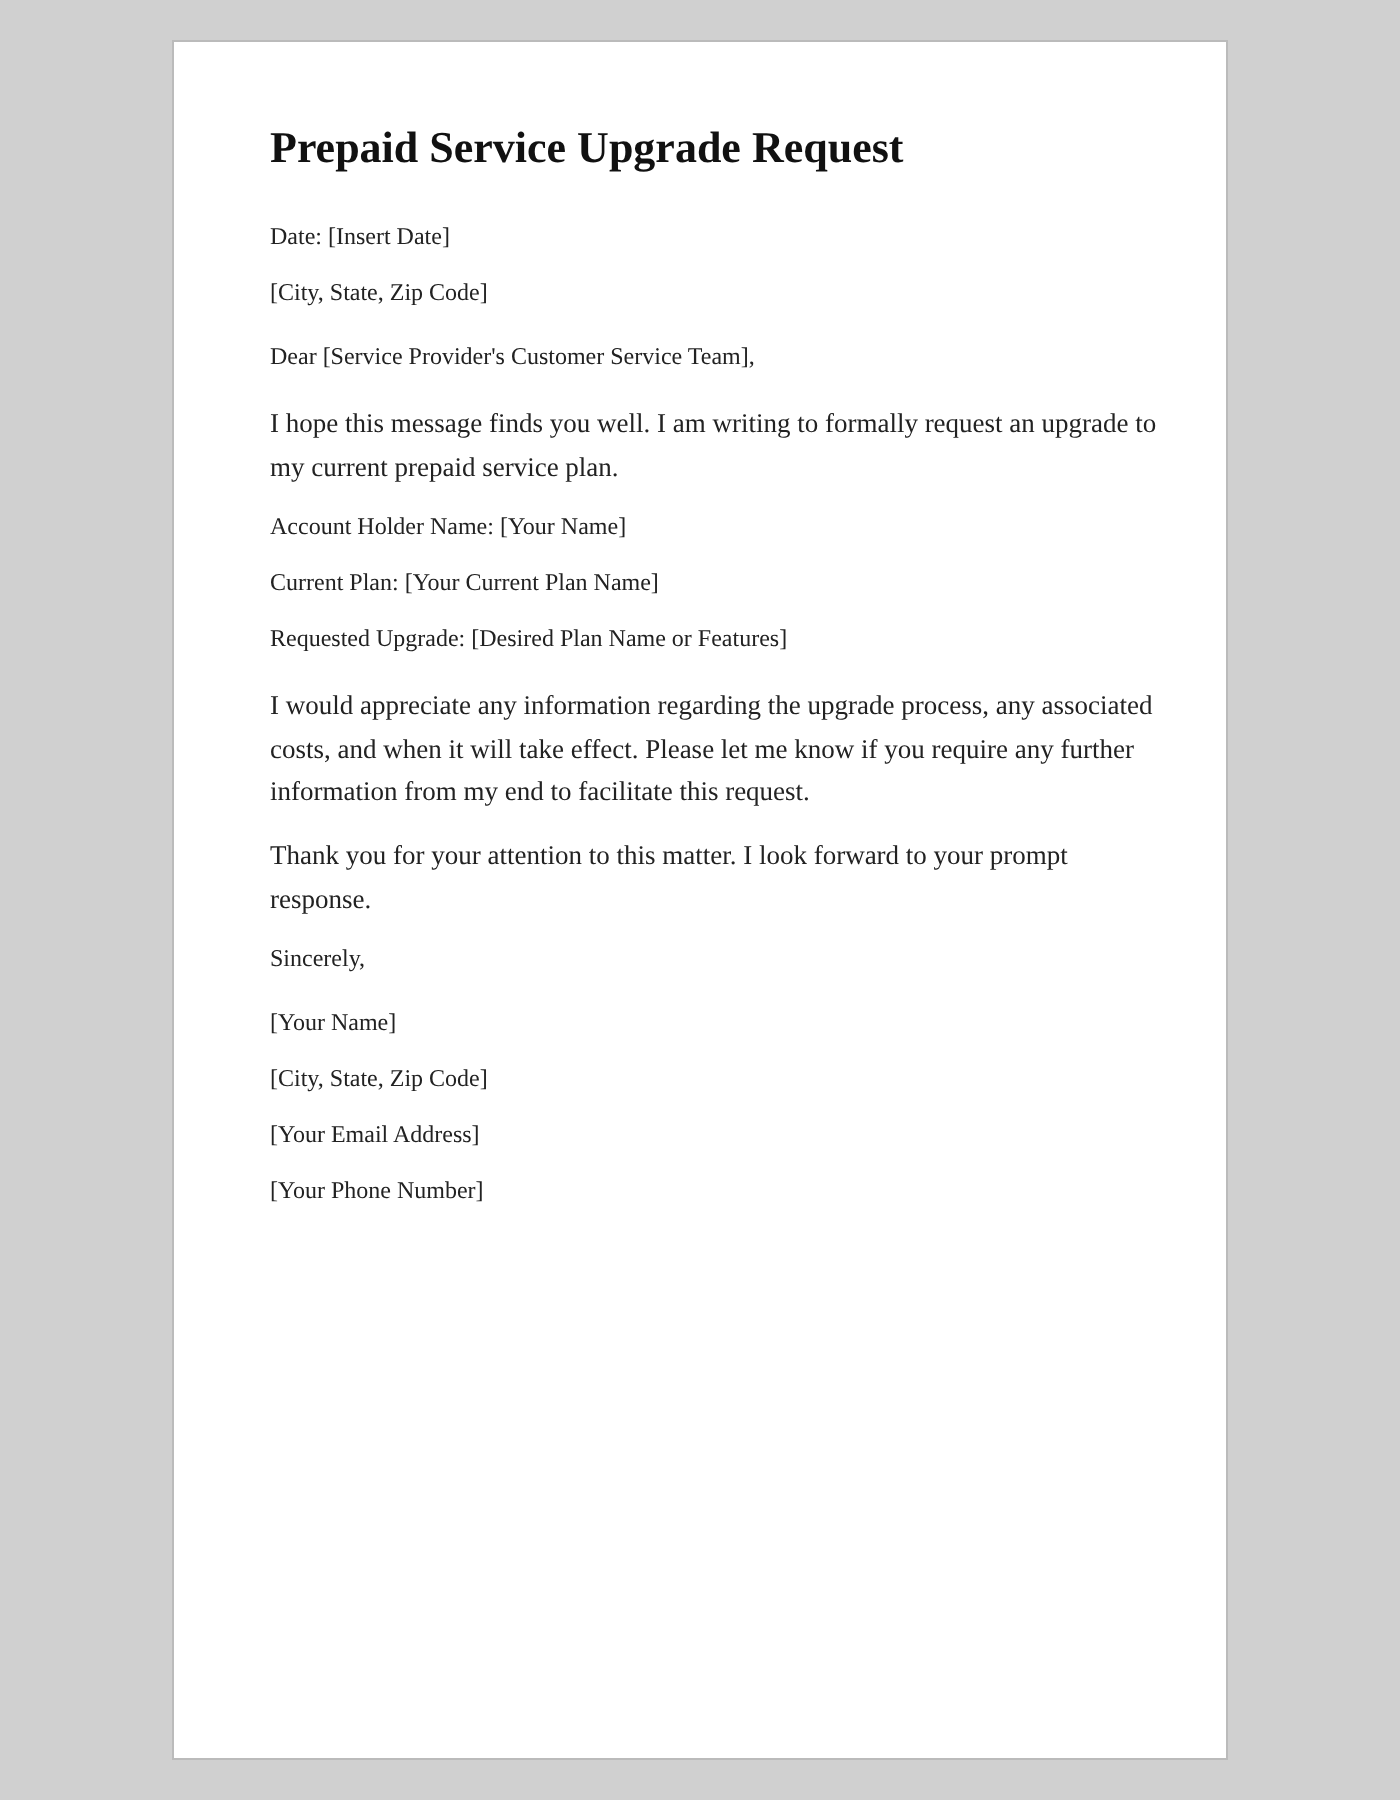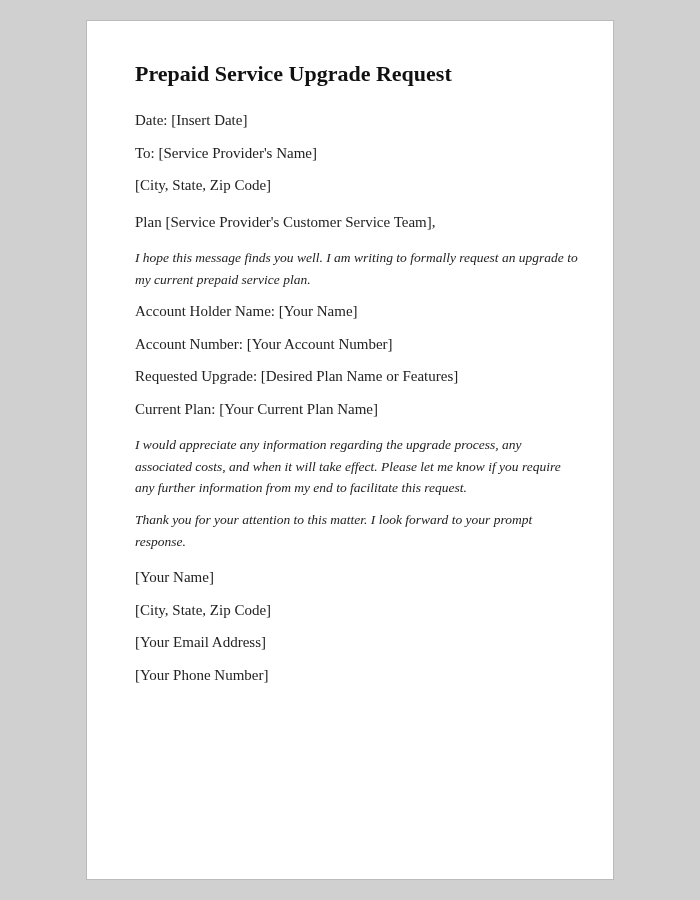--- a/index.html
+++ b/index.html
@@ -28,77 +28,75 @@
 
     .doc-title {
       font-size: 22px;
       font-weight: bold;
       color: #111111;
       margin-bottom: 22px;
       font-family: Georgia, 'Times New Roman', serif;
     }
 
     .doc-line {
-      font-size: 15px;
+      font-size: 12px;
       color: #222222;
       margin-bottom: 10px;
       line-height: 1.5;
       font-family: Georgia, 'Times New Roman', serif;
     }
 
     .doc-paragraph {
       font-size: 13.5px;
       color: #222222;
       margin-bottom: 10px;
       line-height: 1.6;
       font-family: Georgia, 'Times New Roman', serif;
-      font-style: italic;
     }
 
     .spacer {
       height: 4px;
     }
   </style>
 </head>
 <body>
 
 <div class="page-container">
 
   <div class="doc-title">Prepaid Service Upgrade Request</div>
 
   <div class="doc-line">Date: [Insert Date]</div>
 
-  <div class="doc-line">To: [Service Provider's Name]</div>
 
 
 
   <div class="doc-line">[City, State, Zip Code]</div>
 
   <div class="spacer"></div>
 
-  <div class="doc-line">Plan [Service Provider's Customer Service Team],</div>
+  <div class="doc-line">Dear [Service Provider's Customer Service Team],</div>
 
   <div class="spacer"></div>
 
   <div class="doc-paragraph">I hope this message finds you well. I am writing to formally request an upgrade to my current prepaid service plan.</div>
 
   <div class="doc-line">Account Holder Name: [Your Name]</div>
 
-  <div class="doc-line">Account Number: [Your Account Number]</div>
+
+  <div class="doc-line">Current Plan: [Your Current Plan Name]</div>
 
   <div class="doc-line">Requested Upgrade: [Desired Plan Name or Features]</div>
-
-  <div class="doc-line">Current Plan: [Your Current Plan Name]</div>
 
   <div class="spacer"></div>
 
   <div class="doc-paragraph">I would appreciate any information regarding the upgrade process, any associated costs, and when it will take effect. Please let me know if you require any further information from my end to facilitate this request.</div>
 
   <div class="doc-paragraph">Thank you for your attention to this matter. I look forward to your prompt response.</div>
 
+  <div class="doc-line">Sincerely,</div>
 
   <div class="spacer"></div>
 
   <div class="doc-line">[Your Name]</div>
 
 
   <div class="doc-line">[City, State, Zip Code]</div>
 
   <div class="doc-line">[Your Email Address]</div>
 

